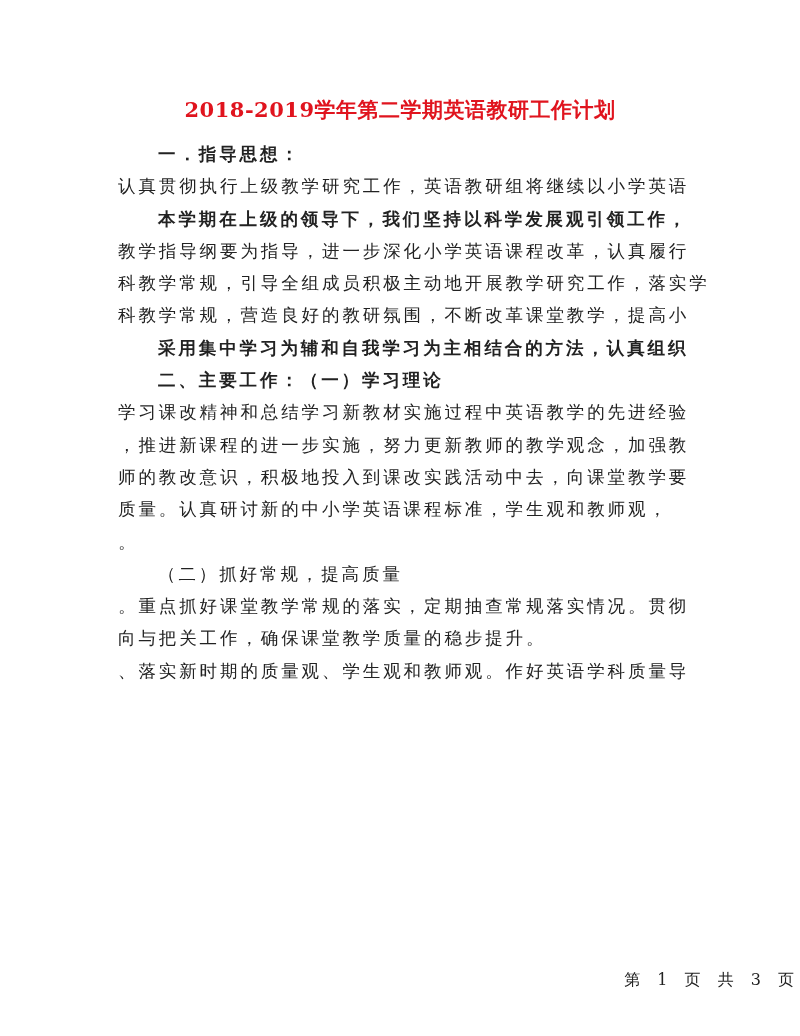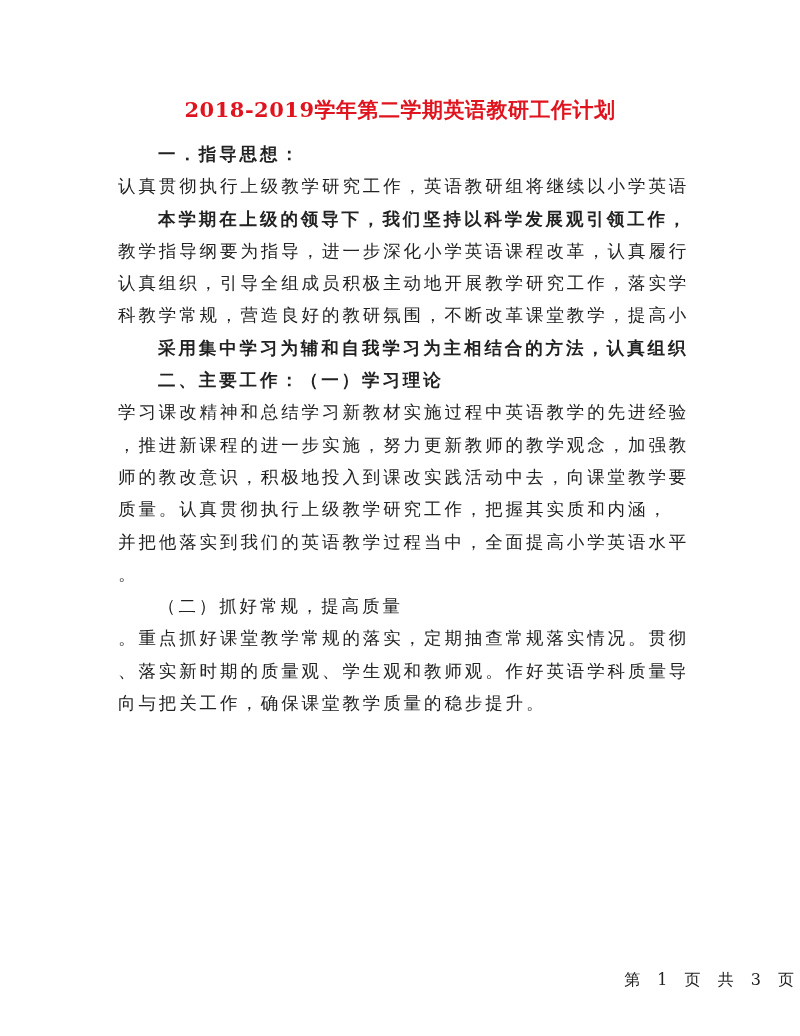--- a/index.html
+++ b/index.html
@@ -77,36 +77,35 @@
 <div class="page">
 
   <div class="title">2018-2019学年第二学期英语教研工作计划</div>
 
   <div class="body-text">
 
     <div class="line indent">一．指导思想：</div>
     <div class="line">认真贯彻执行上级教学研究工作，英语教研组将继续以小学英语</div>
     <div class="line indent">本学期在上级的领导下，我们坚持以科学发展观引领工作，</div>
     <div class="line">教学指导纲要为指导，进一步深化小学英语课程改革，认真履行</div>
-    <div class="line">认真组织，引导全组成员积极主动地开展教学研究工作，落实学</div>
+    <div class="line">科教学常规，引导全组成员积极主动地开展教学研究工作，落实学</div>
     <div class="line">科教学常规，营造良好的教研氛围，不断改革课堂教学，提高小</div>
 
     <div class="line indent">采用集中学习为辅和自我学习为主相结合的方法，认真组织</div>
     <div class="line indent">二、主要工作：（一）学习理论</div>
     <div class="line">学习课改精神和总结学习新教材实施过程中英语教学的先进经验</div>
     <div class="line">，推进新课程的进一步实施，努力更新教师的教学观念，加强教</div>
     <div class="line">师的教改意识，积极地投入到课改实践活动中去，向课堂教学要</div>
-    <div class="line">质量。认真贯彻执行上级教学研究工作，把握其实质和内涵，</div>
-    <div class="line">并把他落实到我们的英语教学过程当中，全面提高小学英语水平</div>
+    <div class="line">质量。认真研讨新的中小学英语课程标准，学生观和教师观，</div>
     <div class="line">。</div>
 
     <div class="line indent2">（二）抓好常规，提高质量</div>
     <div class="line">。重点抓好课堂教学常规的落实，定期抽查常规落实情况。贯彻</div>
+    <div class="line">向与把关工作，确保课堂教学质量的稳步提升。</div>
     <div class="line">、落实新时期的质量观、学生观和教师观。作好英语学科质量导</div>
-    <div class="line">向与把关工作，确保课堂教学质量的稳步提升。</div>
   </div>
 
   <div class="footer">
     <span>第</span>
     <span>1</span>
     <span>页</span>
     <span>共</span>
     <span>3</span>
     <span>页</span>
   </div>

